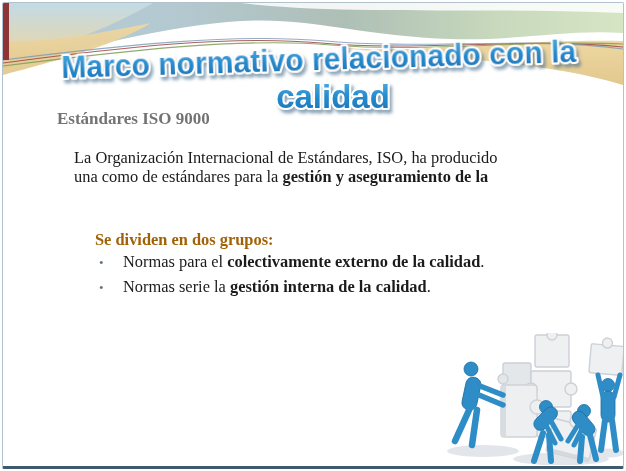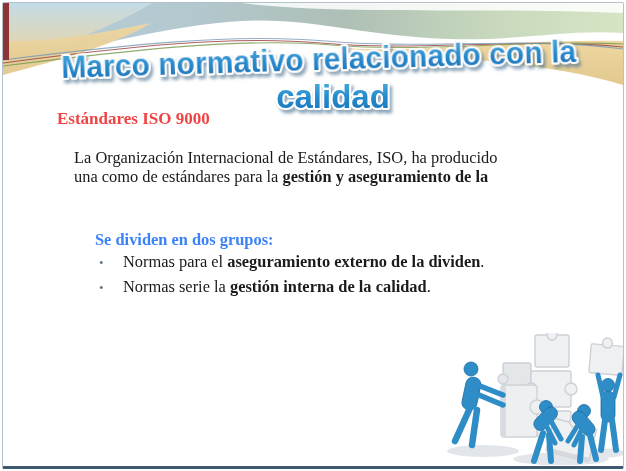--- a/index.html
+++ b/index.html
@@ -17,30 +17,30 @@
   }
   .banner{position:absolute;left:0;top:0;width:100%;height:132px;display:block;}
   .banner text{
     font-family:"Liberation Sans",sans-serif;
     font-weight:700;
     paint-order:stroke fill;
     stroke:#ffffff;stroke-width:4px;stroke-linejoin:round;
   }
   .heading{
     position:absolute;left:54px;top:106px;
-    font-size:17px;font-weight:bold;color:#ef4444;white-space:nowrap;
+    font-size:17px;font-weight:bold;color:#737373;white-space:nowrap;
   }
   .para{
     position:absolute;left:54px;top:146px;color:#1b1b1b;
     font-size:16.4px;line-height:18.6px;margin-left:17px;
   }
   .pline{white-space:nowrap;}
   .sub{
     position:absolute;left:92px;top:227px;
-    font-size:16.4px;font-weight:bold;color:#3b82f6;white-space:nowrap;
+    font-size:16.4px;font-weight:bold;color:#a16207;white-space:nowrap;
   }
   .bullets{position:absolute;left:96px;top:249px;color:#1b1b1b;font-size:16.4px;}
   .bullet-row{display:flex;align-items:baseline;height:25px;white-space:nowrap;}
   .dot{width:24px;color:#5d7486;font-size:13px;flex:0 0 24px;}
   .b{font-weight:bold;text-align:right;}
   .clipart{position:absolute;left:440px;top:330px;width:182px;height:132px;display:block;}
 </style>
 </head>
 <body>
 
@@ -95,21 +95,21 @@
     <div class="para">
       <div class="pline"><span>La Organización Internacional de Estándares, ISO, ha producido</span></div>
       <div class="pline"><span>una como de estándares para la </span><span class="b">gestión y aseguramiento de la</span></div>
     </div>
 
     <div class="sub">Se dividen en dos grupos:</div>
 
     <div class="bullets">
       <div class="bullet-row">
         <span class="dot">•</span>
-        <span><span>Normas para el </span><span class="b">aseguramiento externo de la dividen</span><span>.</span></span>
+        <span><span>Normas para el </span><span class="b">colectivamente externo de la calidad</span><span>.</span></span>
       </div>
       <div class="bullet-row">
         <span class="dot">•</span>
         <span><span>Normas serie la </span><span class="b">gestión interna de la calidad</span><span>.</span></span>
       </div>
     </div>
 
     <svg class="clipart" viewBox="0 0 182 132" aria-hidden="true">
       <g fill="#e2e6ea">
         <ellipse cx="40" cy="118" rx="36" ry="6"></ellipse>

